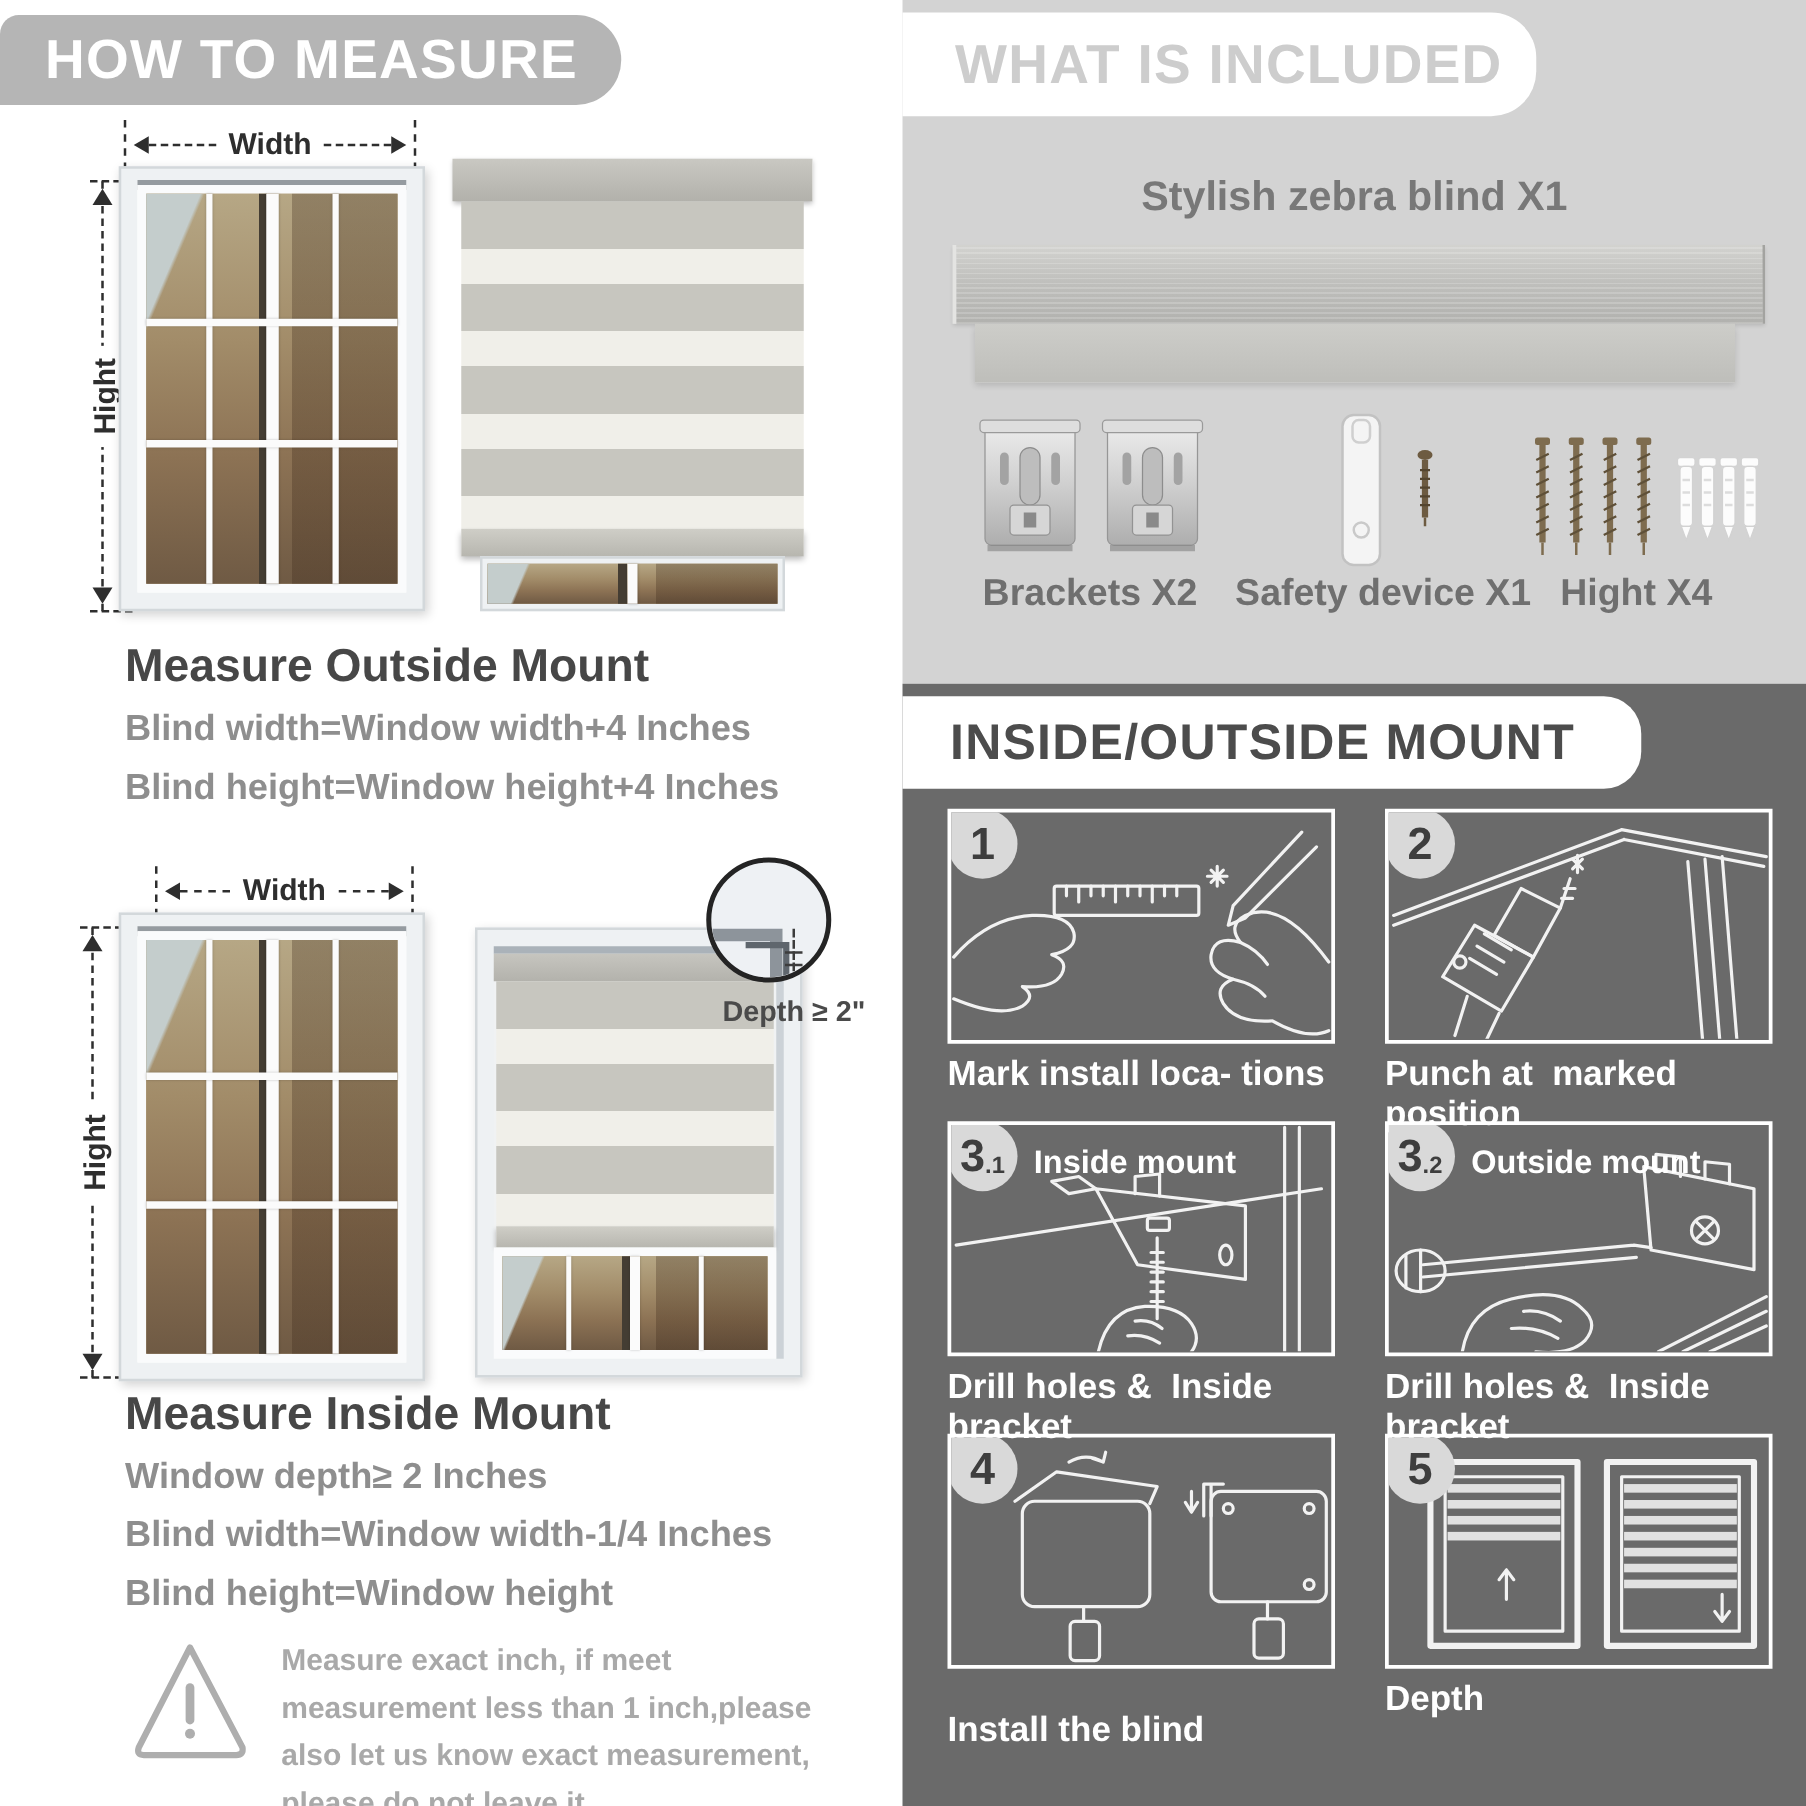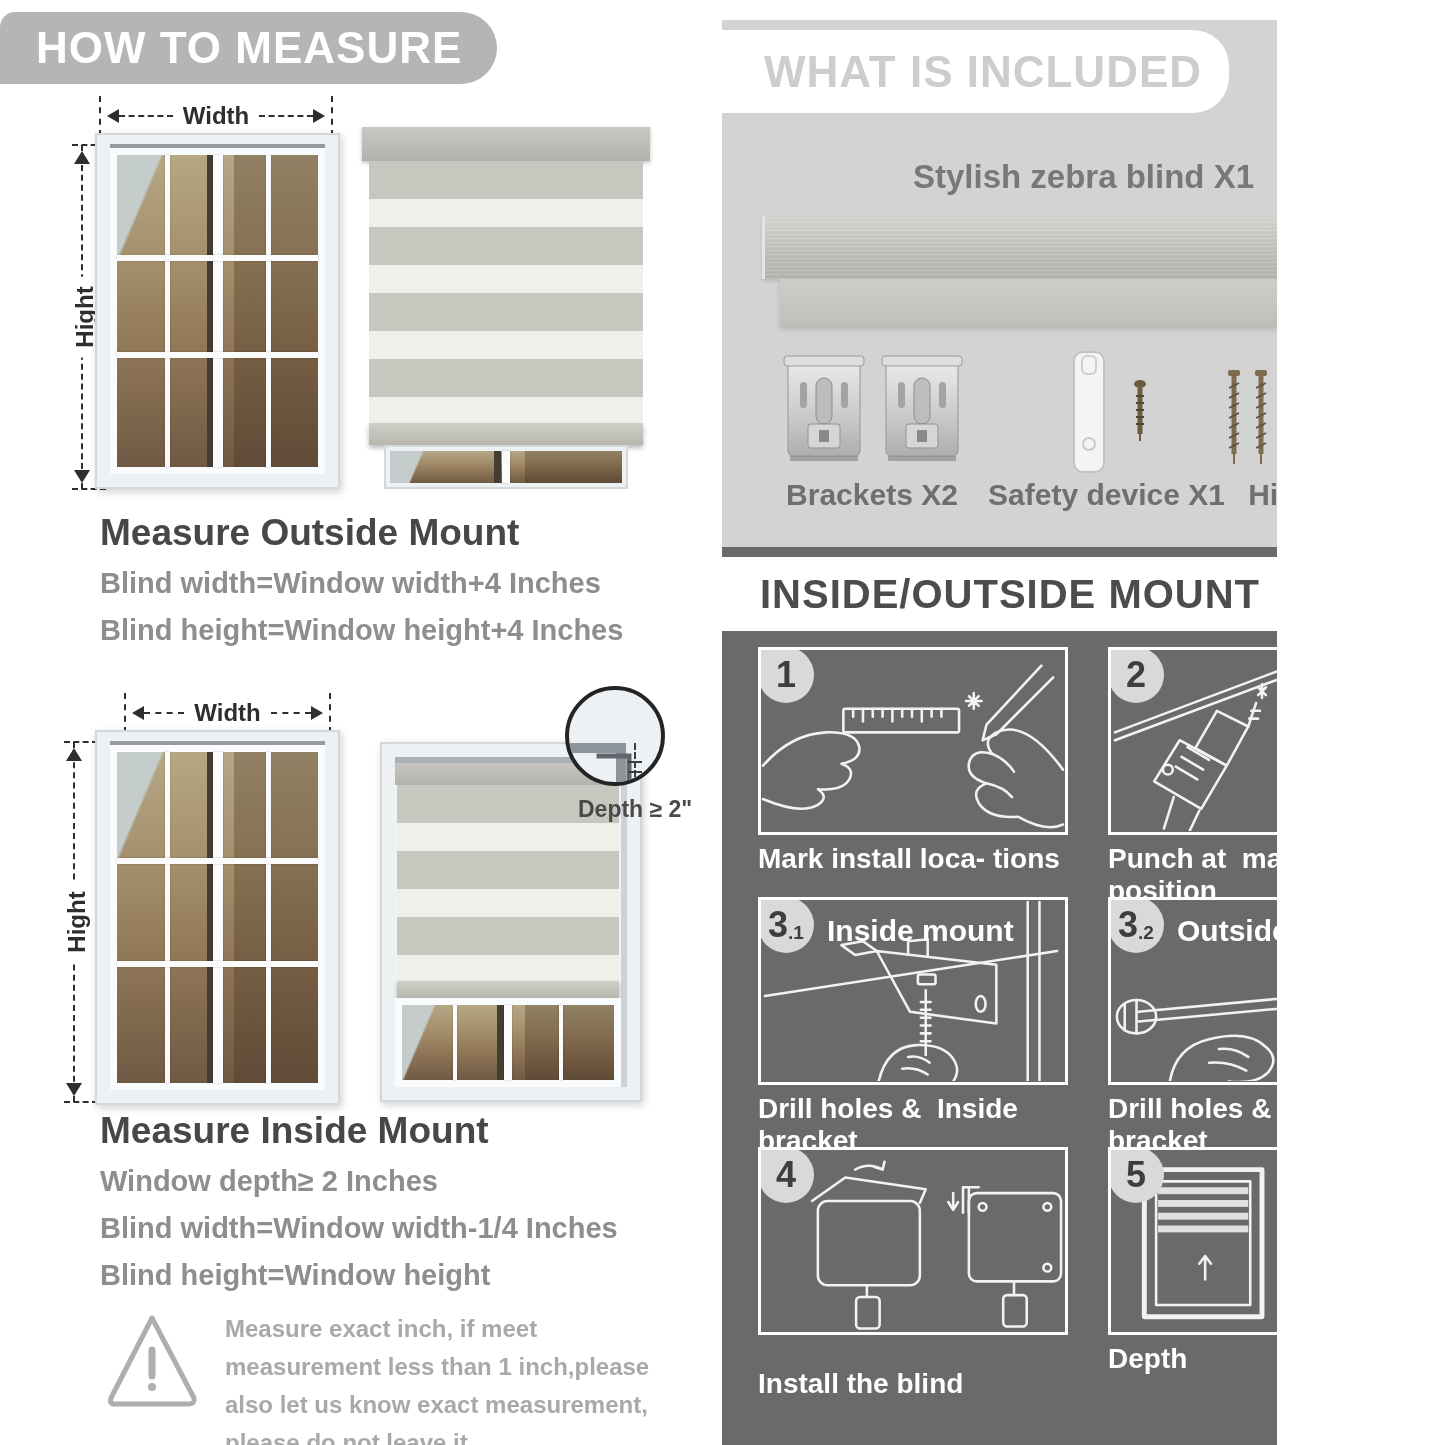--- a/index.html
+++ b/index.html
@@ -1,16 +1,16 @@
 <!DOCTYPE html>
 <html><head>
 <meta charset="utf-8">
 <style>
   html,body{margin:0;padding:0;background:#fff;}
-  .page{position:relative;width:1277px;height:1445px;overflow:hidden;background:#ffffff;
+  .page{position:relative;width:1445px;height:1445px;overflow:hidden;background:#ffffff;
         font-family:"Liberation Sans",sans-serif;}
 
   
   .left-half{position:absolute;left:0;top:0;width:722px;height:1445px;background:#ffffff;}
   .measure-header{position:absolute;left:0;top:12px;width:497px;height:72px;background:#b5b5b5;
     border-radius:16px 38px 38px 0;display:flex;align-items:center;padding-left:36px;box-sizing:border-box;
     color:#ffffff;font-size:44px;font-weight:bold;letter-spacing:1px;}
 
   
   .win{position:absolute;background:#eef1f3;border:2px solid #d3d8db;box-shadow:2px 3px 8px rgba(0,0,0,.18);
@@ -67,21 +67,21 @@
 
   .magnifier{position:absolute;left:565px;top:686px;width:100px;height:100px;border-radius:50%;
      border:4px solid #242424;background:#eef1f4;overflow:hidden;box-sizing:border-box;}
   .depth-label{position:absolute;left:578px;top:796px;font-size:23px;font-weight:bold;color:#4a4a4a;}
 
   .warn-wrap{position:absolute;left:105px;top:1312px;display:flex;}
   .warn-text{position:absolute;left:225px;top:1310px;width:440px;font-size:24px;font-weight:bold;
      color:#a9a9a9;line-height:38px;}
 
   
-  .right-light{position:absolute;left:722px;top:0;width:723px;height:547px;background:#d3d3d3;margin-top:20px;}
+  .right-light{position:absolute;left:722px;top:0;width:723px;height:547px;background:#d3d3d3;}
   .included-header{position:absolute;left:0;top:10px;width:507px;height:83px;background:#ffffff;
      border-radius:0 36px 36px 0;display:flex;align-items:center;padding-left:42px;box-sizing:border-box;
      color:#cdcdcd;font-size:44px;font-weight:bold;letter-spacing:1px;}
   .blind-label{position:absolute;left:0;right:0;top:138px;text-align:center;color:#787878;
      font-size:33px;font-weight:bold;}
   .rail-top{position:absolute;left:40px;top:196px;width:645px;height:63px;
      background:linear-gradient(180deg,#d2d2cf,#bdbdba 55%,#b1b1ae);
      border-left:3px solid #e4e4e2;border-right:2px solid #a3a3a0;box-shadow:0 2px 3px rgba(0,0,0,.12);}
   .rail-top:after{content:"";position:absolute;inset:0;
      background:repeating-linear-gradient(0deg,rgba(255,255,255,.18) 0 1px,rgba(0,0,0,0) 1px 4px);}
@@ -92,21 +92,21 @@
 
   .right-dark{position:absolute;left:722px;top:547px;width:723px;height:898px;background:#6a6a6a;}
   .mount-header{position:absolute;left:0;top:10px;width:591px;height:74px;background:#ffffff;
      border-radius:0 30px 30px 0;display:flex;align-items:center;padding-left:38px;box-sizing:border-box;
      color:#4c4c4c;font-size:40px;font-weight:bold;letter-spacing:1px;}
   .step-img{position:absolute;width:310px;height:188px;border:3px solid #fff;box-sizing:border-box;overflow:hidden;}
   .badge{position:absolute;left:-3px;top:-3px;width:56px;height:56px;border-radius:0 50% 50% 50%;
      background:#d9d9d9;display:flex;align-items:center;justify-content:center;}
   .badge-num{color:#3e3e3e;font-size:36px;font-weight:bold;line-height:1;}
   .badge-sub{color:#3e3e3e;font-size:19px;font-weight:bold;align-self:flex-end;margin-bottom:9px;}
-  .step-label{position:absolute;left:66px;top:14px;color:#fff;font-size:30px;font-weight:bold;white-space:nowrap;text-align:right;}
+  .step-label{position:absolute;left:66px;top:14px;color:#fff;font-size:26px;font-weight:bold;white-space:nowrap;text-align:right;}
   .step-caption{position:absolute;width:330px;color:#ffffff;font-size:28px;font-weight:bold;white-space:pre-wrap;}
   .art{position:absolute;inset:0;}
   .art path,.art rect,.art circle,.art ellipse{fill:none;stroke:#f2f2f2;stroke-width:2.6;
      stroke-linecap:round;stroke-linejoin:round;}
   .art .fillw{fill:rgba(255,255,255,.8);stroke:none;}
   .art .thick{stroke-width:5;}
   .mag-svg path{fill:none;stroke-linecap:square;}
 </style>
 </head>
 <body>

